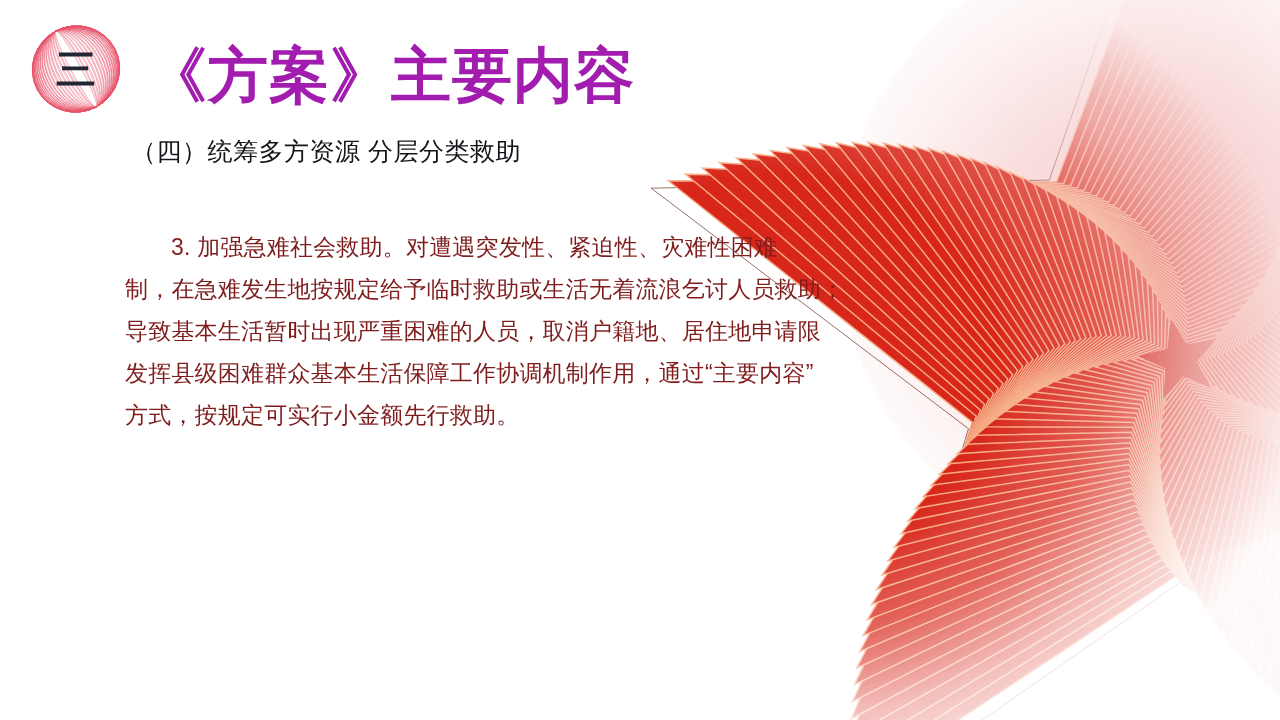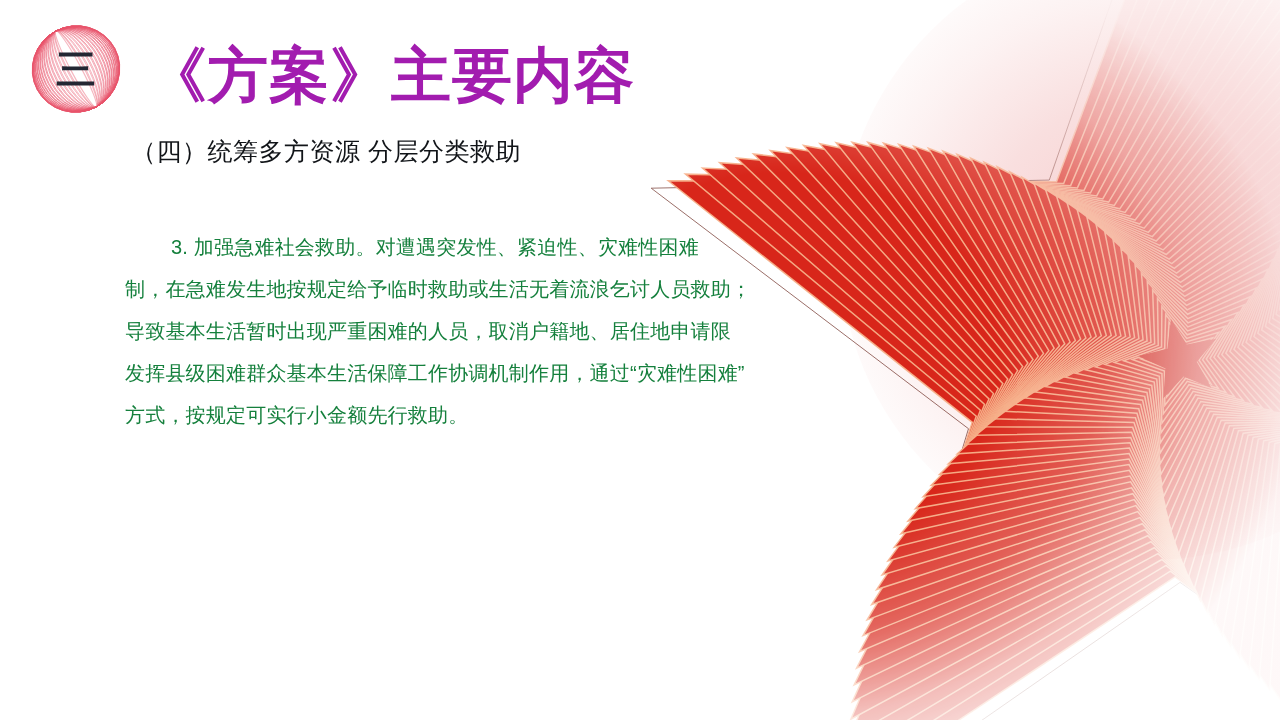--- a/index.html
+++ b/index.html
@@ -112,23 +112,23 @@
   }
 
   
   #body-block {
     position: absolute;
     left: 125px;
     top: 226px;
     width: 752px;
   }
   .body-line {
-    font-size: 20px;
+    font-size: 23px;
     line-height: 42px;
-    color: #15803d;
+    color: #7f1d1d;
     white-space: nowrap;
     letter-spacing: 0.2px;
   }
   .body-line.first {
     text-indent: 46px;
   }
 </style>
 </head>
 <body>
 
@@ -248,17 +248,17 @@
 
     <div id="page-title">《方案》主要内容</div>
   </div>
 
   <div id="section-subtitle">（四）统筹多方资源 分层分类救助</div>
 
   <div id="body-block">
     <div class="body-line first">3. 加强急难社会救助。对遭遇突发性、紧迫性、灾难性困难</div>
     <div class="body-line">制，在急难发生地按规定给予临时救助或生活无着流浪乞讨人员救助；</div>
     <div class="body-line">导致基本生活暂时出现严重困难的人员，取消户籍地、居住地申请限</div>
-    <div class="body-line">发挥县级困难群众基本生活保障工作协调机制作用，通过“灾难性困难”</div>
+    <div class="body-line">发挥县级困难群众基本生活保障工作协调机制作用，通过“主要内容”</div>
     <div class="body-line">方式，按规定可实行小金额先行救助。</div>
   </div>
 
 </div>
 
 </body></html>

